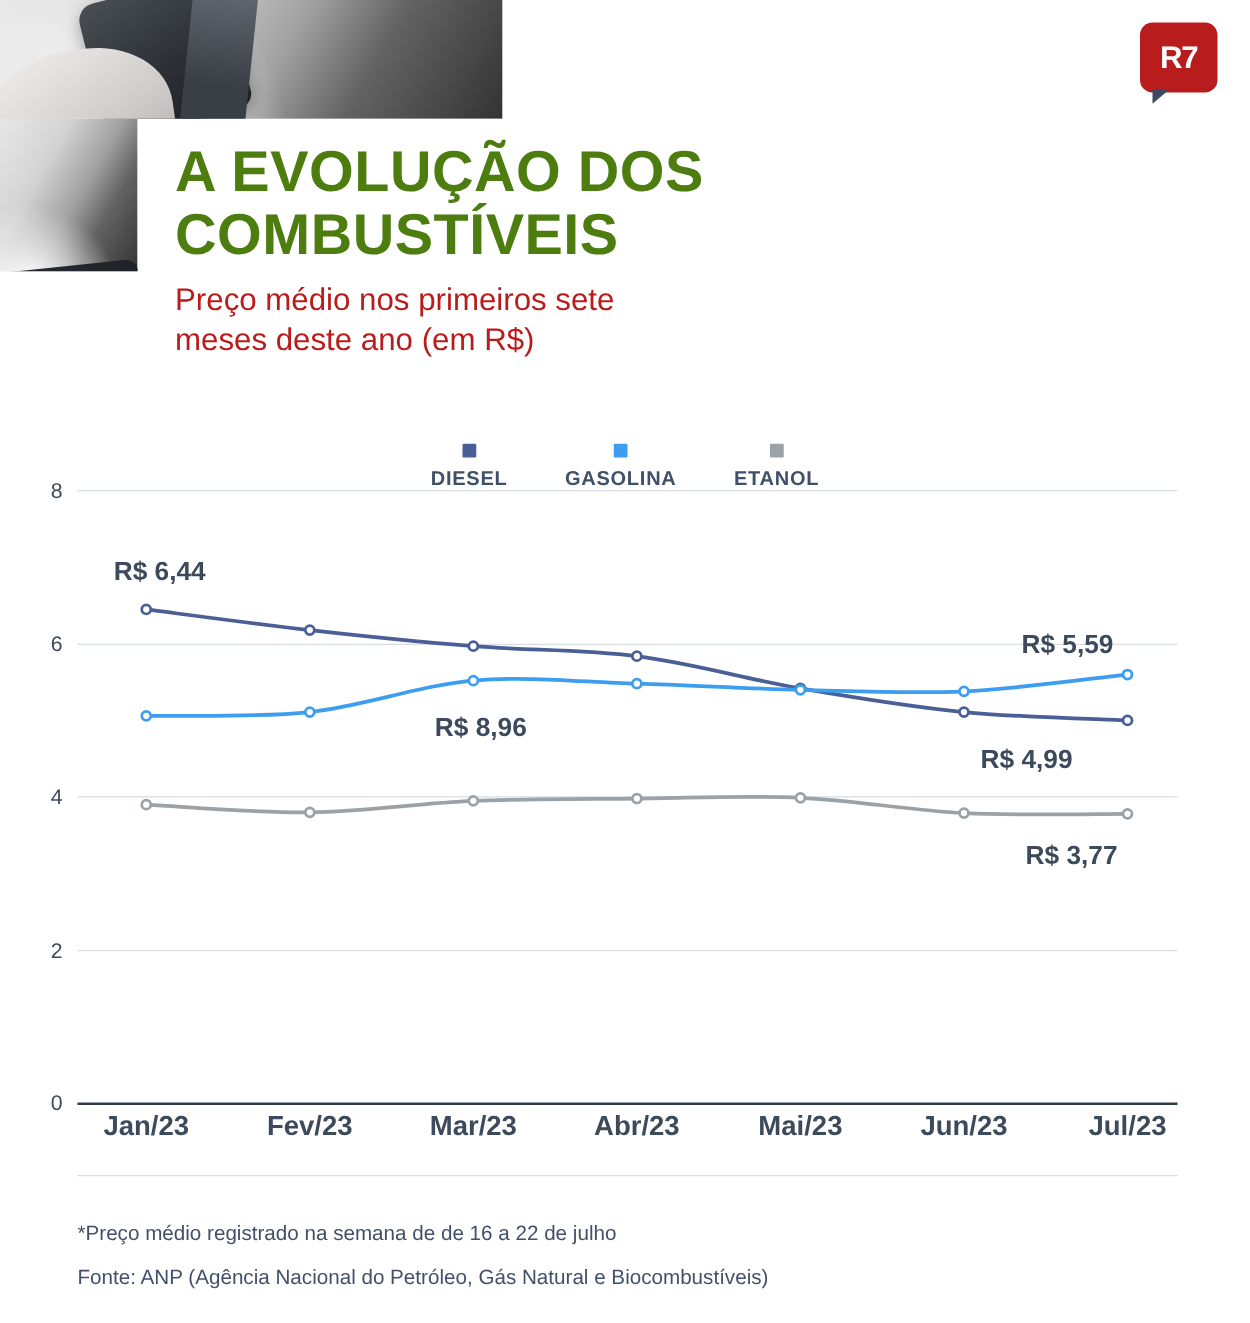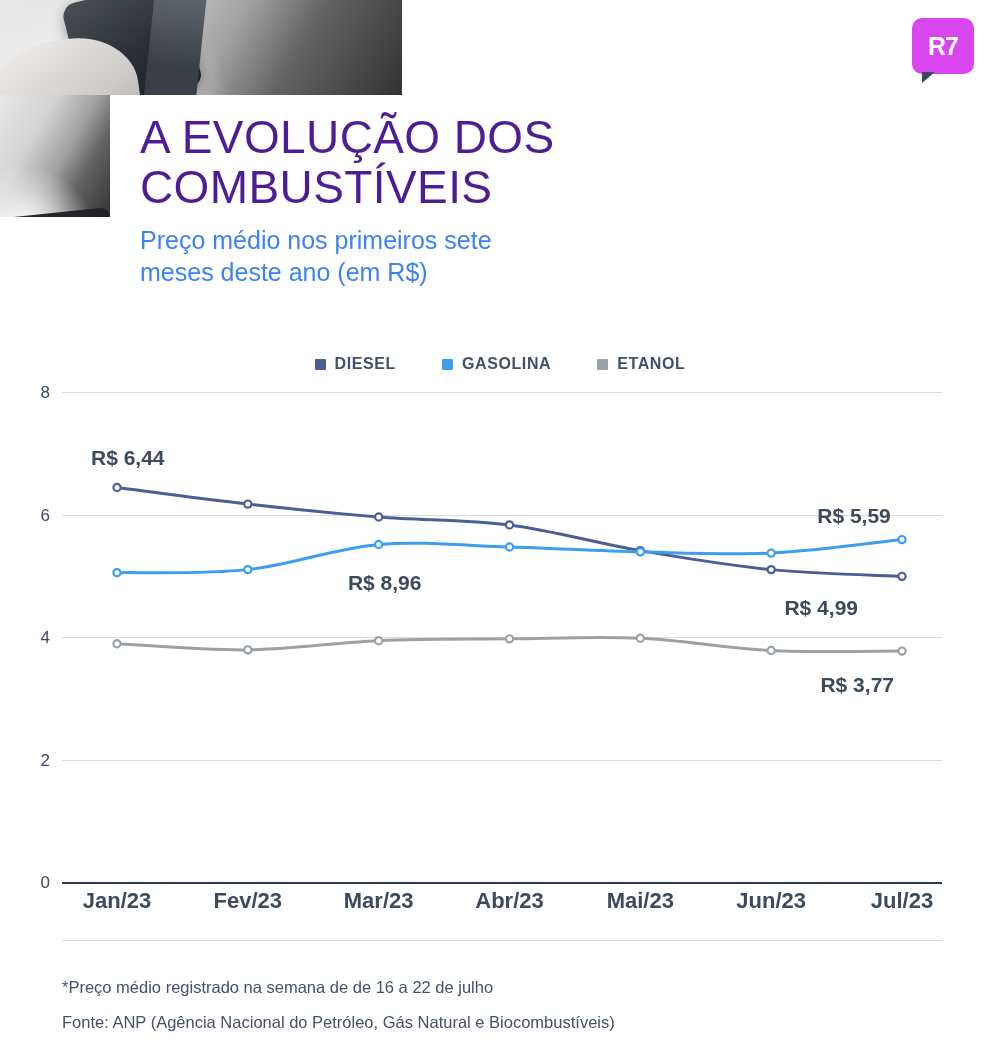--- a/index.html
+++ b/index.html
@@ -84,21 +84,21 @@
     border-radius: 10px;
     transform: rotate(-6deg);
   }
 
   .r7-logo {
     position: absolute;
     right: 26px;
     top: 18px;
     width: 62px;
     height: 56px;
-    background: #d946ef;
+    background: #b91c1c;
     border-radius: 10px;
     color: #ffffff;
     font-weight: bold;
     font-size: 25px;
     letter-spacing: -1px;
     display: flex;
     align-items: center;
     justify-content: center;
   }
   .r7-logo:after {
@@ -113,31 +113,31 @@
 
   .title-block {
     position: absolute;
     left: 140px;
     top: 113px;
     width: 740px;
   }
   .chart-title {
     font-size: 46px;
     line-height: 1.08;
-    font-weight: normal;
-    color: #4c1d95;
+    font-weight: bold;
+    color: #4d7c0f;
     letter-spacing: 0.4px;
     margin: 0;
     text-transform: uppercase;
   }
   .chart-subtitle {
     margin: 12px 0 0 0;
     font-size: 25px;
     line-height: 1.28;
-    color: #3b82f6;
+    color: #b91c1c;
     font-weight: normal;
   }
 
   
   .legend {
     position: absolute;
     left: 0;
     top: 355px;
     width: 1000px;
     display: flex;
@@ -145,20 +145,21 @@
     gap: 46px;
   }
   .legend-item {
     display: flex;
     align-items: center;
     gap: 9px;
     font-size: 16px;
     font-weight: bold;
     letter-spacing: 0.6px;
     color: #41506a;
+    flex-direction: column;
   }
   .legend-swatch {
     width: 11px;
     height: 11px;
     border-radius: 1px;
     display: inline-block;
   }
 
   
   .plot-area {

